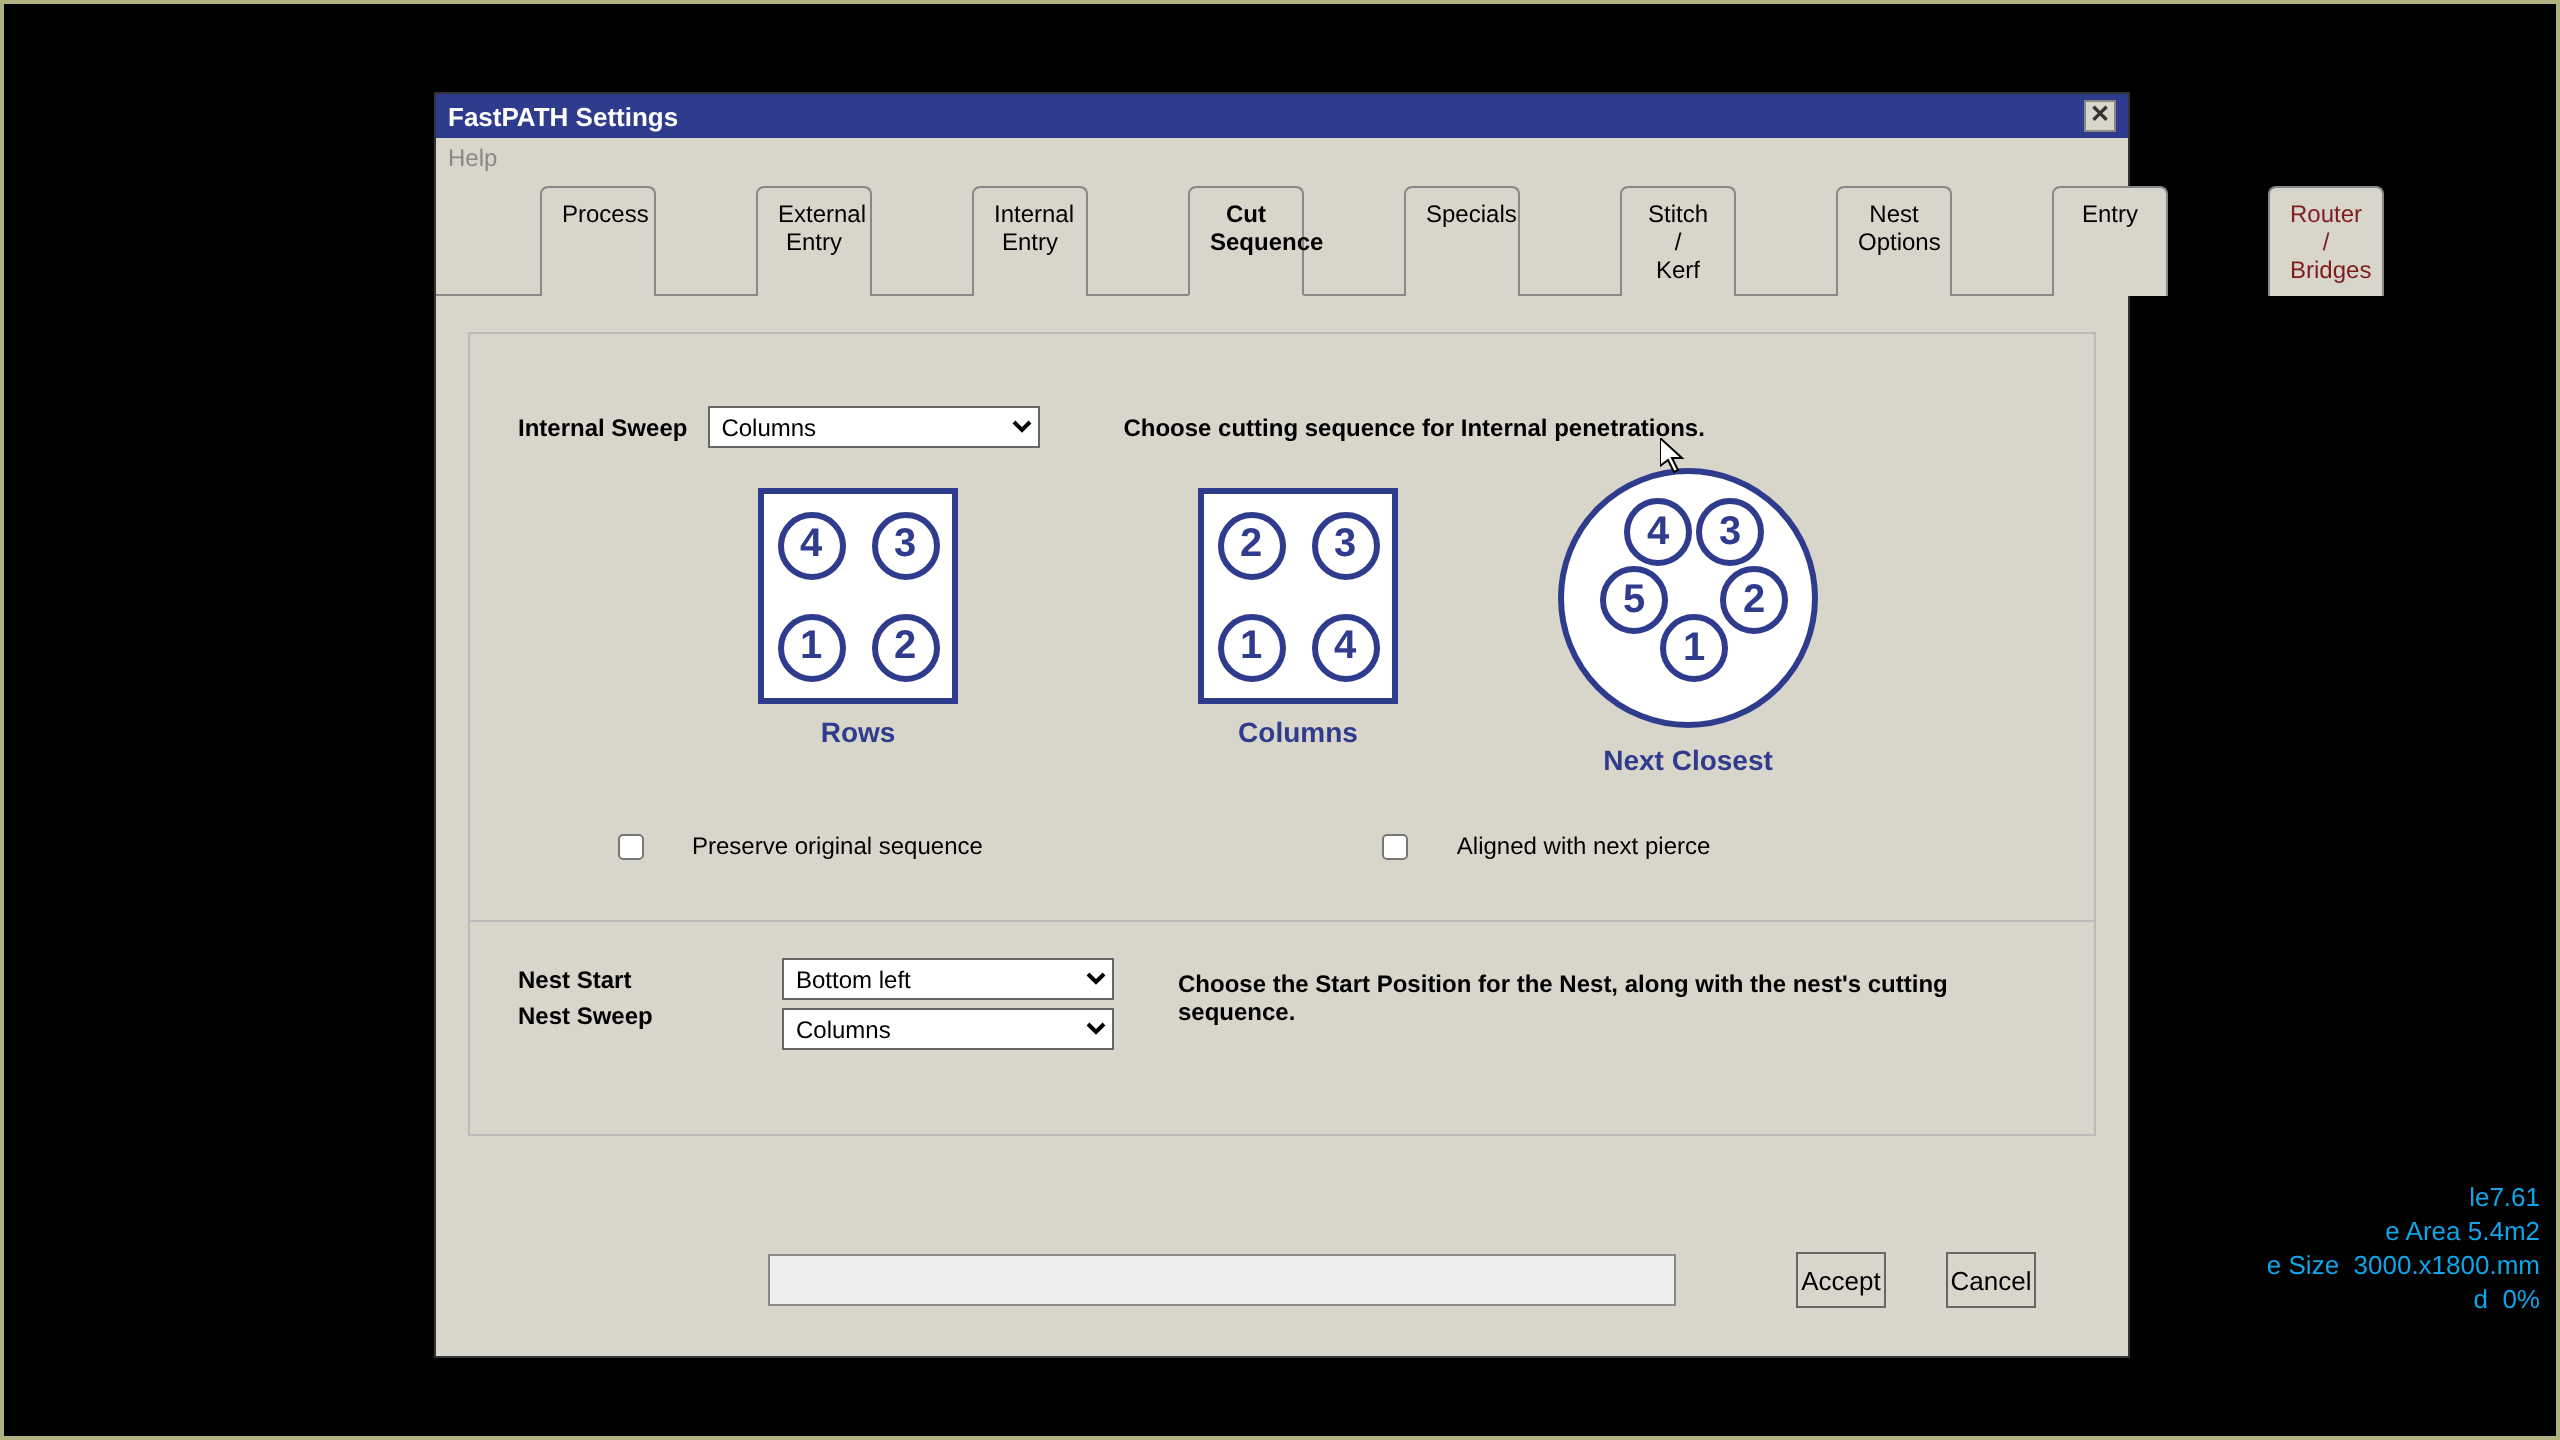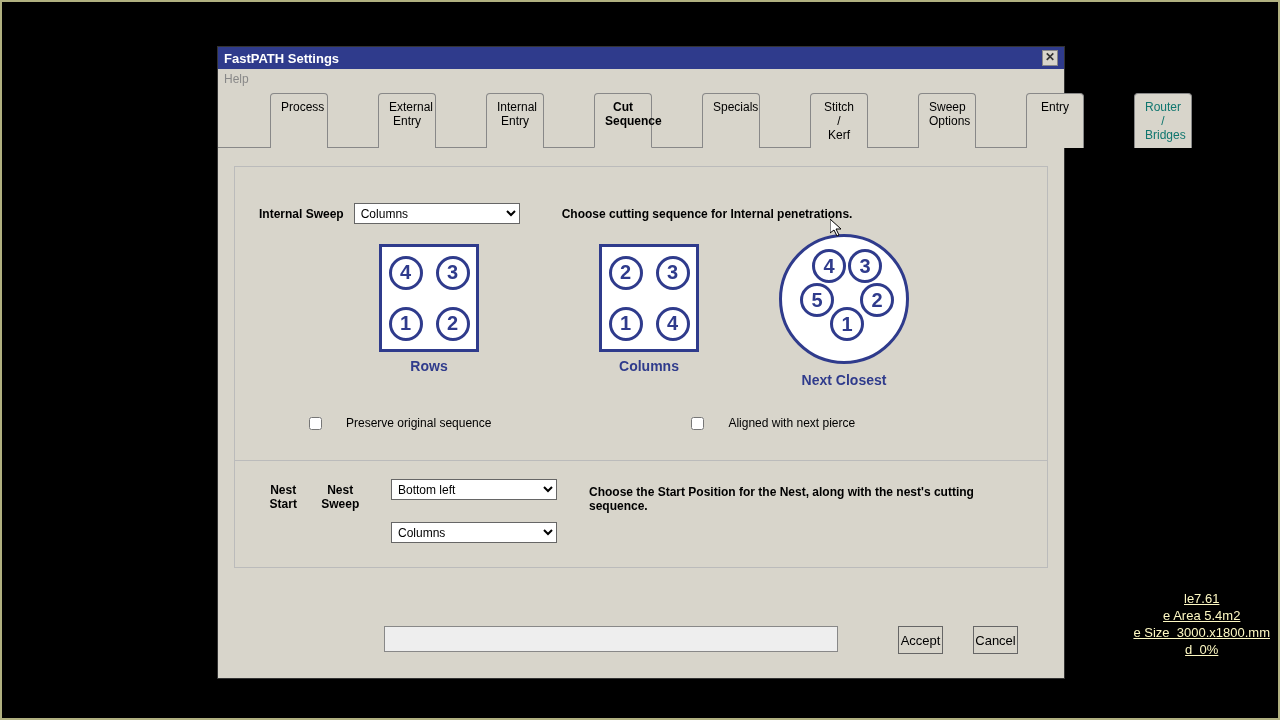--- a/index.html
+++ b/index.html
@@ -69,21 +69,21 @@
     cursor: default;
     white-space: pre-line;
     margin-left: 48px;
   }
   .tab.active {
     font-weight: bold;
     background: #d8d5cb;
     border-bottom: 1px solid #d8d5cb;
     z-index: 2;
   }
-  .tab.disabled { color: #0f766e; }
+  .tab.disabled { color: #7f1d1d; }
   .content {
     padding: 18px 16px;
     height: 520px;
   }
   .panel {
     border: 1px solid #bbb;
     padding: 36px 24px 26px 24px;
     height: 402px;
     position: relative;
   }
@@ -157,43 +157,43 @@
   .checks label { display: flex; align-items: center; gap: 24px; }
   .divider {
     border-top: 1px solid #bbb;
     margin: 30px -24px 18px -24px;
   }
   .row2 {
     display: flex;
     gap: 22px;
   }
   .nest-labels {
-    text-align: center;
-    display: flex;
-    flex-direction: row;
+    text-align: left;
+    display: flex;
+    flex-direction: column;
     gap: 4px;
     padding-top: 4px;
     width: 110px;
     font-weight: bold;
   }
   .nest-selects {
     display: flex;
     flex-direction: column;
-    gap: 22px;
+    gap: 4px;
   }
   .nest-hint {
     font-weight: bold;
     max-width: 420px;
     padding-top: 6px;
     margin-left: 10px;
   }
   .footer {
     display: flex;
     gap: 30px;
-    align-items: flex-start;
+    align-items: center;
     padding: 4px 30px 0 150px;
   }
   .footer .status {
     flex: 0 0 454px;
     height: 26px;
     border: 1px solid #888;
     background: #eee;
   }
   .btn {
     width: 88px; height: 28px;
@@ -206,26 +206,25 @@
     position: absolute;
     left: 612px; top: 172px;
     font-size: 16px;
     color: #000;
     pointer-events: none;
     z-index: 50;
   }
   .bg-status {
     position: absolute;
     right: 8px; bottom: 60px;
-    color: #fef9c3;
+    color: #0ea5e9;
     font-size: 13px;
     line-height: 17px;
-    text-align: center;
+    text-align: right;
     white-space: pre;
-    text-decoration: underline;
   }
 </style>
 </head>
 <body>
 
 <div class="dialog">
 
   <div class="titlebar">
     <span>FastPATH Settings</span>
     <span class="close-btn">✕</span>
@@ -239,21 +238,21 @@
     <div class="tab">Process</div>
     <div class="tab">External
 Entry</div>
     <div class="tab">Internal
 Entry</div>
     <div class="tab active">Cut
 Sequence</div>
     <div class="tab">Specials</div>
     <div class="tab">Stitch /
 Kerf</div>
-    <div class="tab">Sweep
+    <div class="tab">Nest
 Options</div>
     <div class="tab">Entry</div>
     <div class="tab disabled">Router /
 Bridges</div>
   </div>
 
   <div class="content">
     <div class="panel">
 
       <div class="row1">

